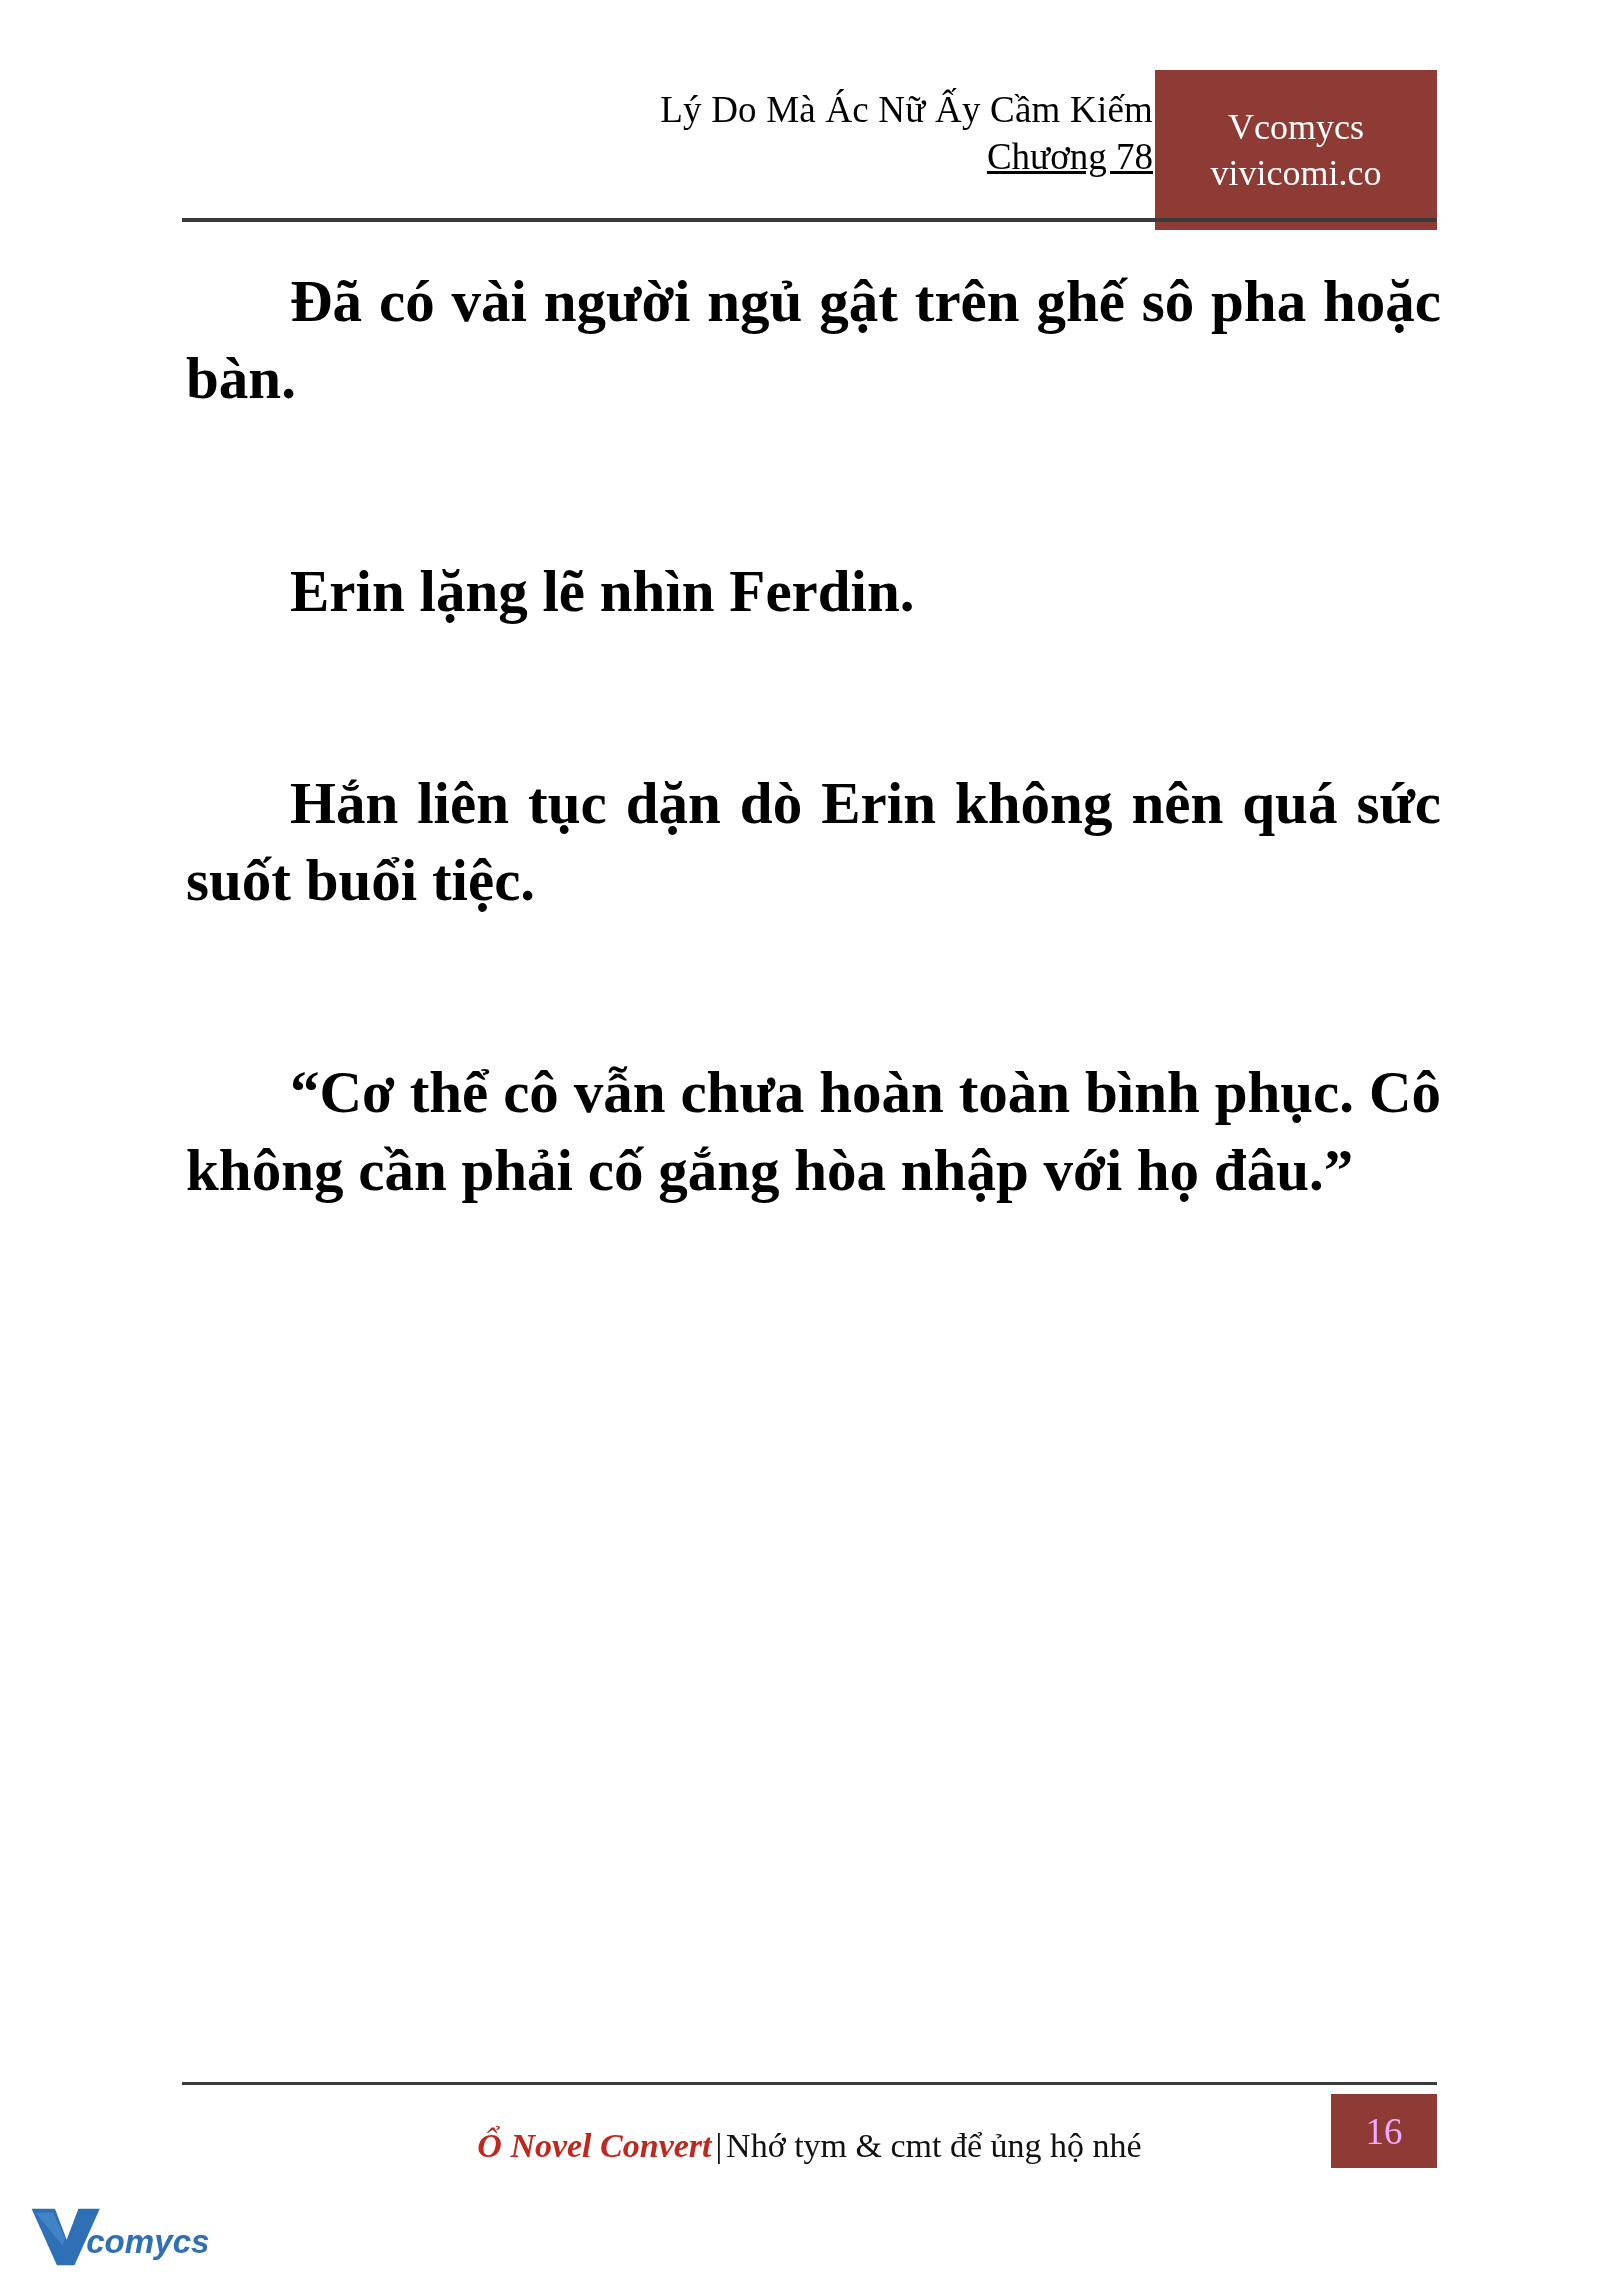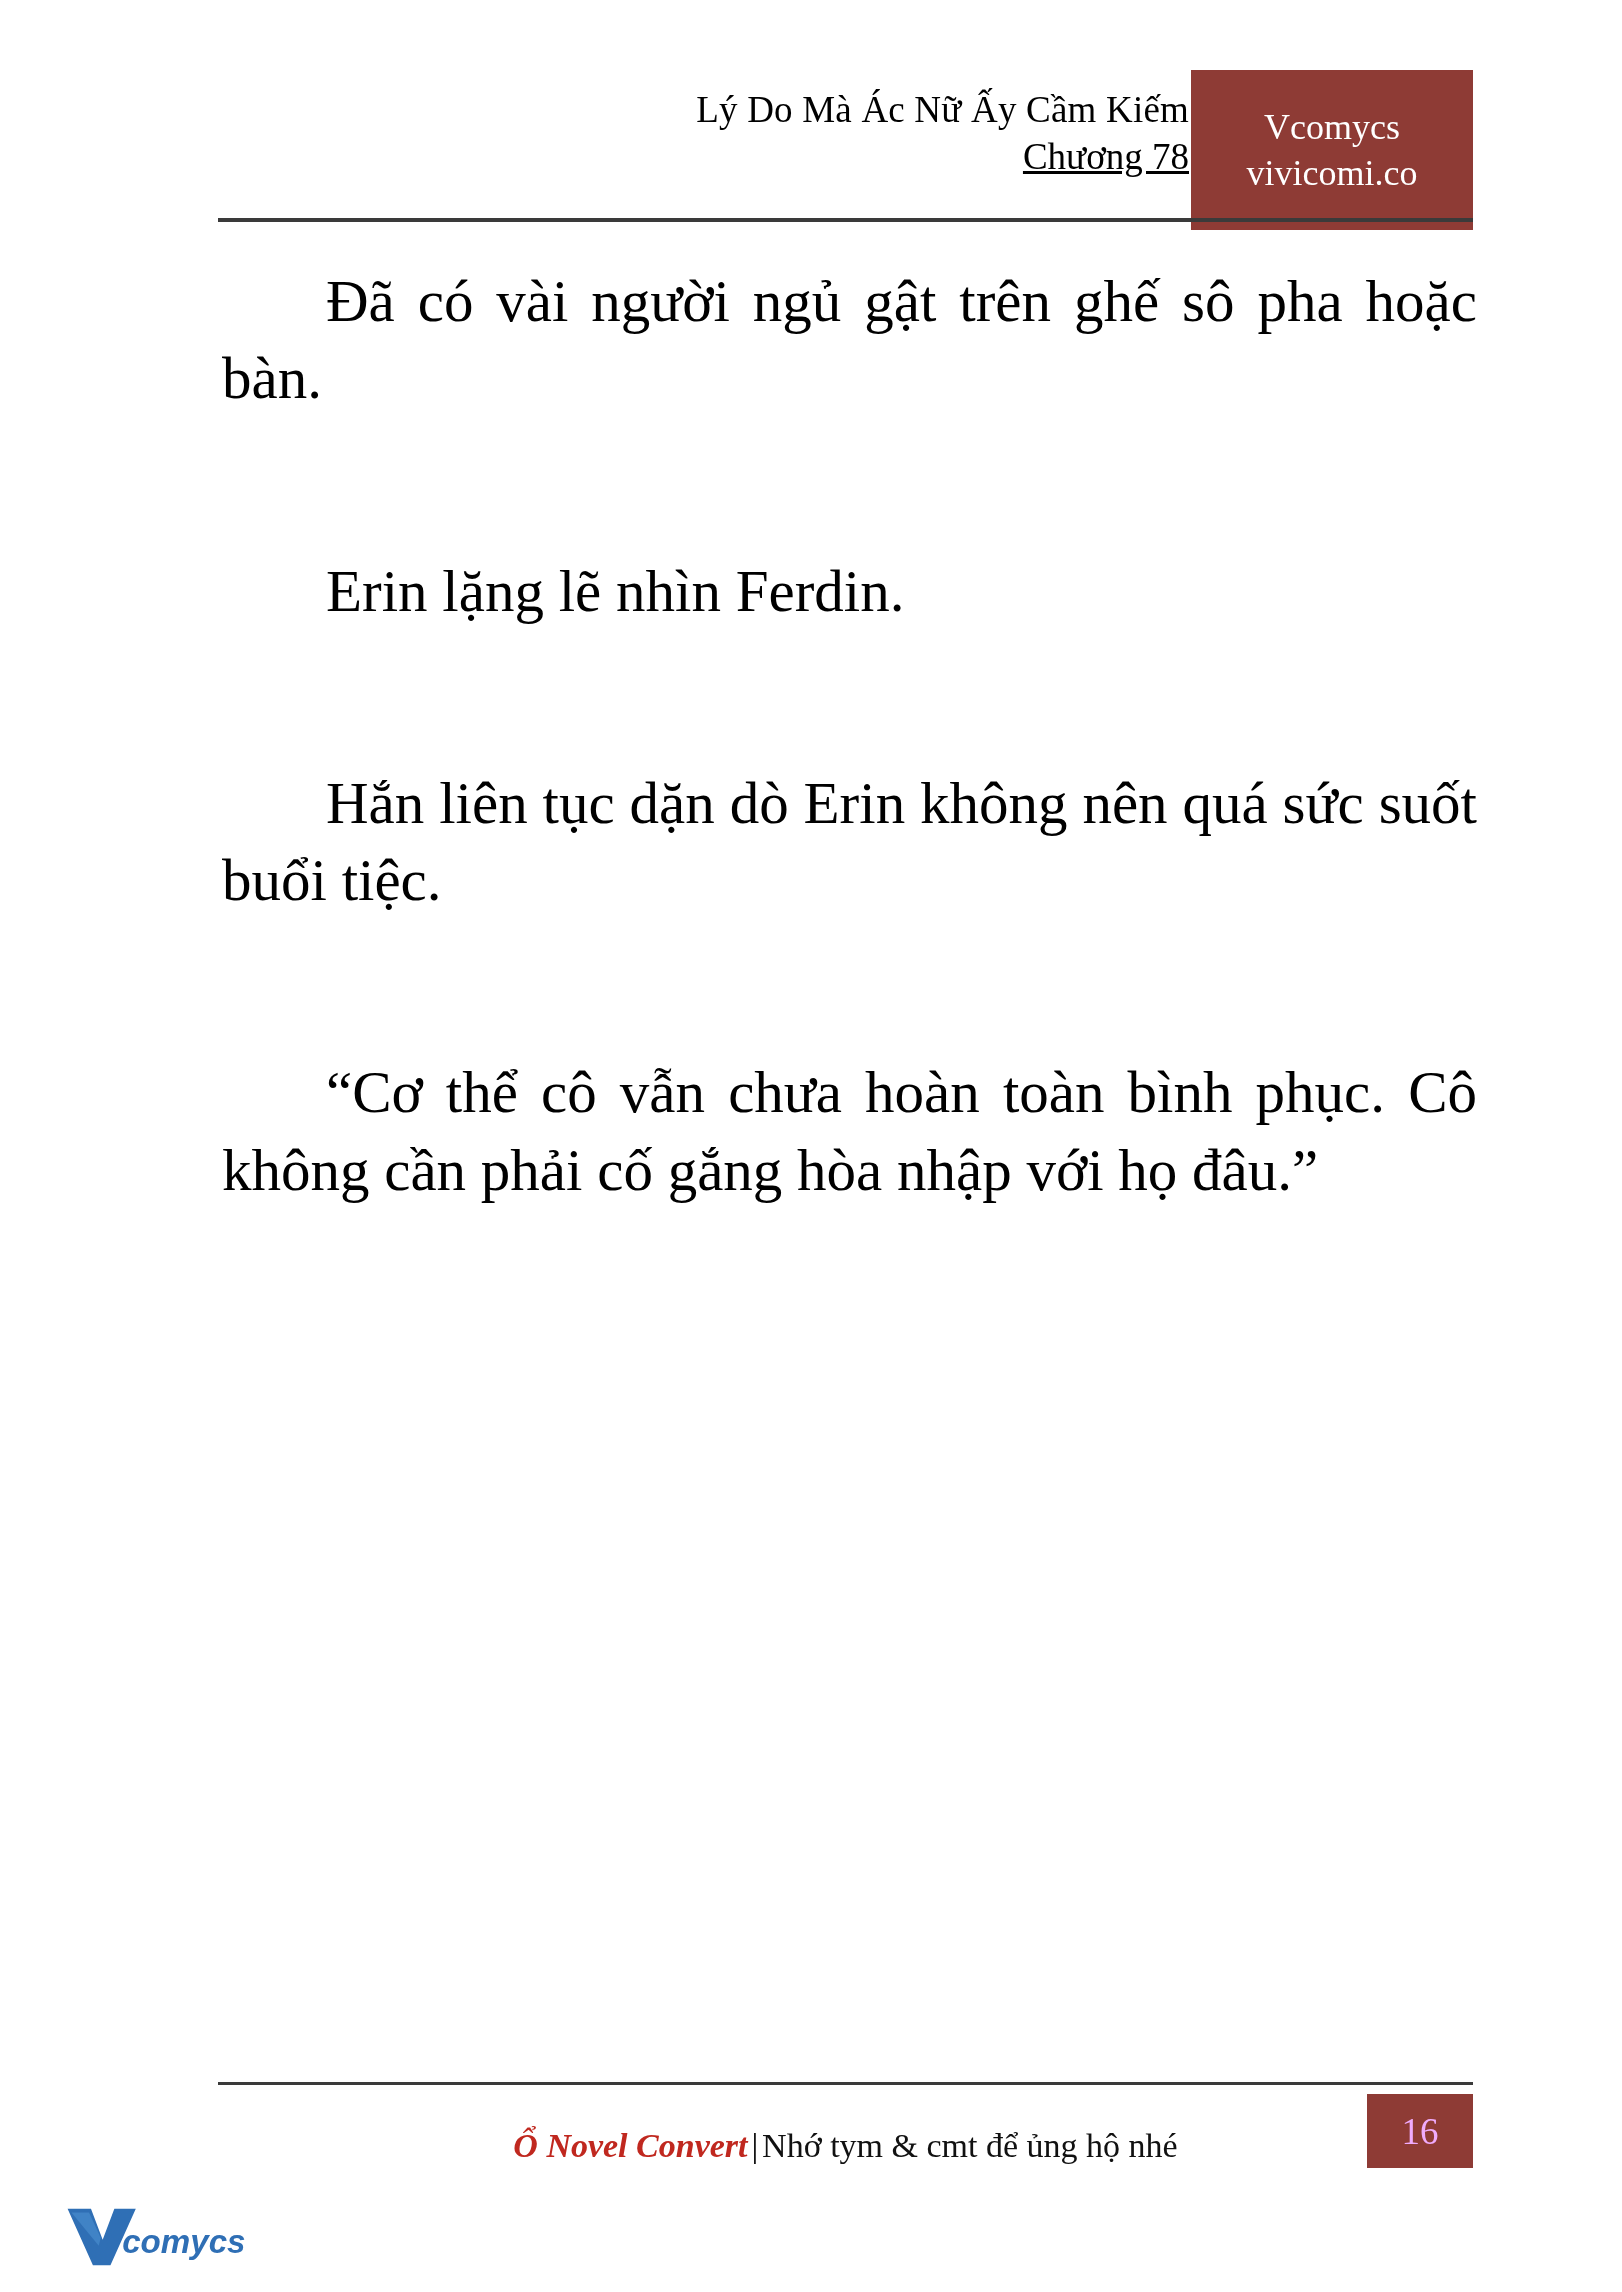--- a/index.html
+++ b/index.html
@@ -12,21 +12,20 @@
     height: 2293px;
     font-family: "Liberation Serif", serif;
     color: #000000;
     position: relative;
     overflow: hidden;
   }
 
   .page {
     position: absolute;
     inset: 0;
-    margin-left: 36px;
   }
 
   
   .header {
     position: absolute;
     top: 86px;
     left: 182px;
     width: 1255px;
     height: 127px;
   }
@@ -81,20 +80,21 @@
     top: 263px;
     width: 1255px;
   }
   .para {
     font-size: 59px;
     line-height: 1.31;
     text-align: justify;
     text-justify: inter-word;
     text-indent: 104px;
     margin: 0 0 94px 0;
+    font-weight: bold;
   }
   .para.last-line-natural {
     text-align-last: left;
   }
   .spacer-sm { height: 41px; }
 
   
   .footer-rule {
     position: absolute;
     left: 182px;

